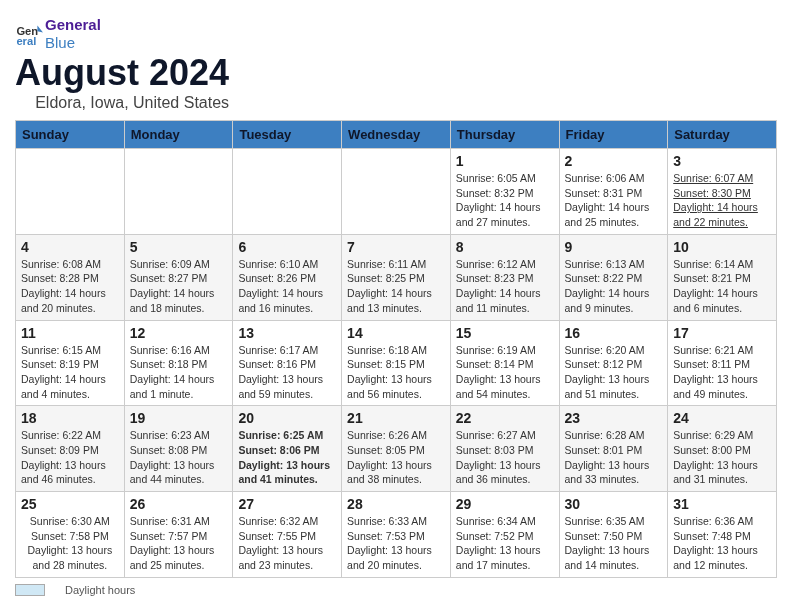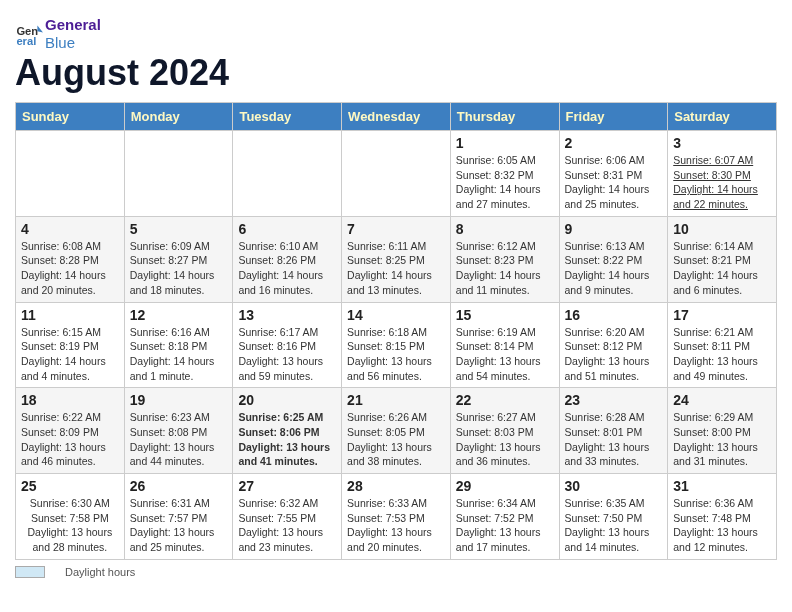--- a/index.html
+++ b/index.html
@@ -39,21 +39,21 @@
       font-size: 16px;
       color: #444;
     }
     .calendar {
       width: 100%;
       border-collapse: collapse;
       font-size: 11px;
     }
     .calendar thead th {
       background-color: #3d7fc1;
-      color: #fef9c3;
+      color: #0f172a;
       text-align: left;
       padding: 6px 6px;
       font-size: 13px;
       font-weight: bold;
       border: 1px solid #ccc;
     }
     .calendar tbody td {
       vertical-align: top;
       border: 1px solid #ccc;
       padding: 4px 5px;
@@ -105,20 +105,21 @@
       <text x="2" y="36" font-size="16" font-weight="bold" fill="#3d7fc1">eral</text>
       <polygon points="32,8 40,18 32,16" fill="#3d7fc1"></polygon>
     </svg>
     <div>
       <div style="font-size:15px;font-weight:bold;color:#4c1d95;line-height:1.2;">General</div>
       <div style="font-size:15px;font-weight:normal;color:#3d7fc1;line-height:1.2;">Blue</div>
     </div>
   </div>
   <div class="title-area">
     <div class="main-title">August 2024</div>
+    <div class="subtitle">Eldora, Iowa, United States</div>
   </div>
 </div>
 
 <table class="calendar">
   <thead>
     <tr>
     <th>Sunday</th>
         <th>Monday</th>
         <th>Tuesday</th>
         <th>Wednesday</th>

